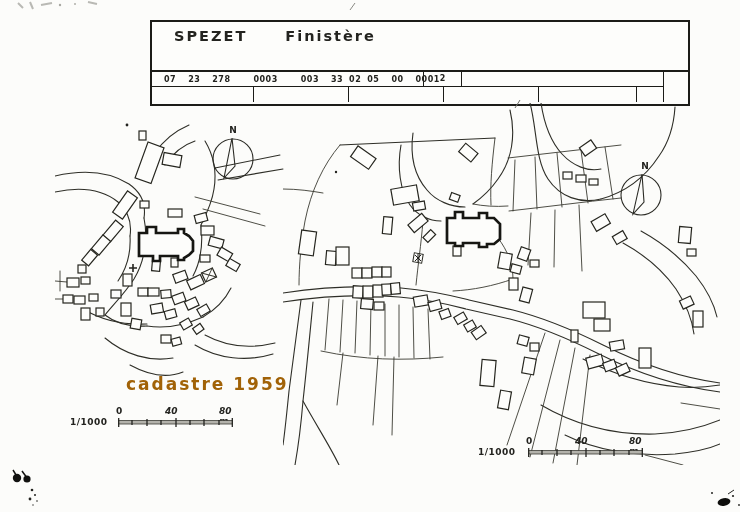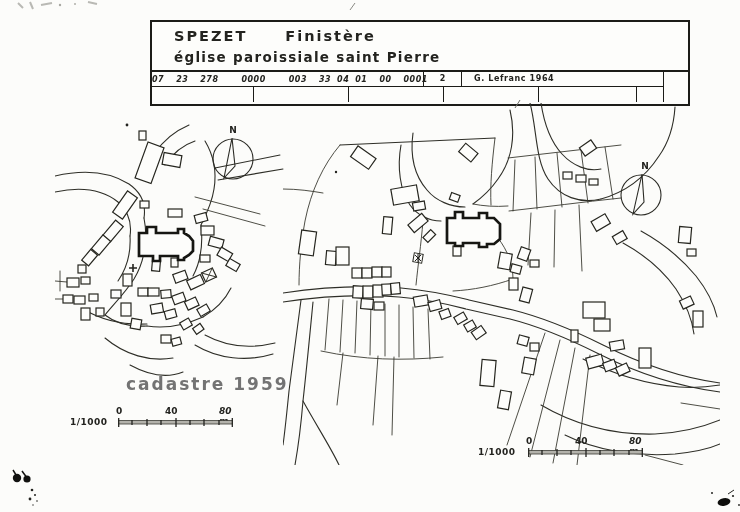--- a/index.html
+++ b/index.html
@@ -12,39 +12,39 @@
           border:2px solid #1c1c18;background:#fdfdfb;}
   .tb-title{height:50px;border-bottom:2px solid #1c1c18;padding:6px 0 0 22px;box-sizing:border-box;}
   .tb-line1{font-size:14.5px;font-weight:700;letter-spacing:2px;}
   .tb-line1 .dept{margin-left:38px;}
   .tb-line2{font-size:13.5px;font-weight:700;letter-spacing:1.3px;margin-top:5px;}
   .tb-lower{display:flex;height:30px;}
   .tb-left{flex:1;display:flex;flex-direction:column;}
   .tb-coderow{display:flex;height:14px;border-bottom:1.5px solid #1c1c18;box-sizing:content-box;
               font-size:8px;font-weight:700;align-items:center;}
   .tb-codes{width:272px;border-right:1.5px solid #1c1c18;display:flex;align-items:center;
-            padding-left:0;box-sizing:border-box;height:100%;font-style:italic;}
+            padding-left:12px;box-sizing:border-box;height:100%;}
   .tb-codes span{margin-right:9px;letter-spacing:0.5px;}
   .tb-codes span.w{margin-right:20px;}
   .tb-codes span.n{margin-right:6px;}
   .ctick{width:1.5px;height:3px;background:#3a3a34;margin:6px 7px 0 -4px;}
   .tb-sheet{width:37px;border-right:1.5px solid #1c1c18;text-align:center;height:100%;line-height:14px;}
   .tb-author{flex:1;padding-left:12px;height:100%;line-height:14px;letter-spacing:0.6px;}
   .tb-bottomrow{display:flex;flex:1;}
   .tb-cell{border-right:1.5px solid #1c1c18;height:100%;}
   .b1{width:101px;} .b2{width:94px;} .b3{width:94px;} .b4{width:94px;} .b5{width:97px;}
   .b6{flex:1;border-right:none;}
   .tb-tall{width:24px;border-left:1.5px solid #1c1c18;}
 
   
-  .map-label{position:absolute;font-size:17px;font-weight:700;letter-spacing:2px;color:#737373;}
+  .map-label{position:absolute;font-size:17px;font-weight:700;letter-spacing:2px;color:#a16207;}
   .ratio{position:absolute;font-size:9px;font-weight:700;letter-spacing:0.5px;text-align:center;}
   .scalebar{position:absolute;width:122px;height:22px;}
   .scalebar .num{position:absolute;top:0;font-size:9px;font-weight:700;}
-  .scalebar .n0{left:-2px;} .scalebar .n40{left:47px;} .scalebar .n80{left:101px;font-style:italic;}
+  .scalebar .n0{left:-2px;} .scalebar .n40{left:47px;font-style:italic;} .scalebar .n80{left:101px;font-style:italic;}
   .scalebar svg{position:absolute;left:0;top:12px;}
 
   
   .north{position:absolute;width:46px;text-align:center;}
   .north .nlab{display:block;font-size:9px;font-weight:700;height:12px;line-height:12px;}
 
   
   .map-svg{position:absolute;}
   .map-svg .road{fill:none;stroke:#2e2e27;stroke-width:1.1;stroke-linecap:round;}
   .map-svg .par{fill:none;stroke:#3a3a31;stroke-width:0.9;stroke-linecap:round;}
@@ -56,46 +56,44 @@
 </head>
 <body>
 
 <div class="page">
 
   <div class="tblock">
     <div class="tb-title">
       <div class="tb-line1">
         <span>SPEZET</span><span class="dept">Finistère</span>
       </div>
-      <div class="tb-line2">église paroissiale saint Pierre</div>
     </div>
     <div class="tb-lower">
       <div class="tb-left">
         <div class="tb-coderow">
           <div class="tb-codes">
             <span>07</span>
               <i class="ctick"></i>
             <span>23</span>
               <i class="ctick"></i>
             <span class="w">278</span>
               <i class="ctick"></i>
-            <span class="w">0000</span>
+            <span class="w">0003</span>
               <i class="ctick"></i>
             <span>003</span>
               <i class="ctick"></i>
             <span class="n">33</span>
-            <span class="n">04</span>
-            <span>01</span>
+            <span class="n">02</span>
+            <span>05</span>
               <i class="ctick"></i>
             <span>00</span>
               <i class="ctick"></i>
             <span>0001</span>
           </div>
           <div class="tb-sheet">2</div>
-          <div class="tb-author">G. Lefranc 1964</div>
         </div>
         <div class="tb-bottomrow">
           <div class="tb-cell b1"></div>
           <div class="tb-cell b2"></div>
           <div class="tb-cell b3"></div>
           <div class="tb-cell b4"></div>
           <div class="tb-cell b5"></div>
           <div class="tb-cell b6"></div>
         </div>
       </div>

